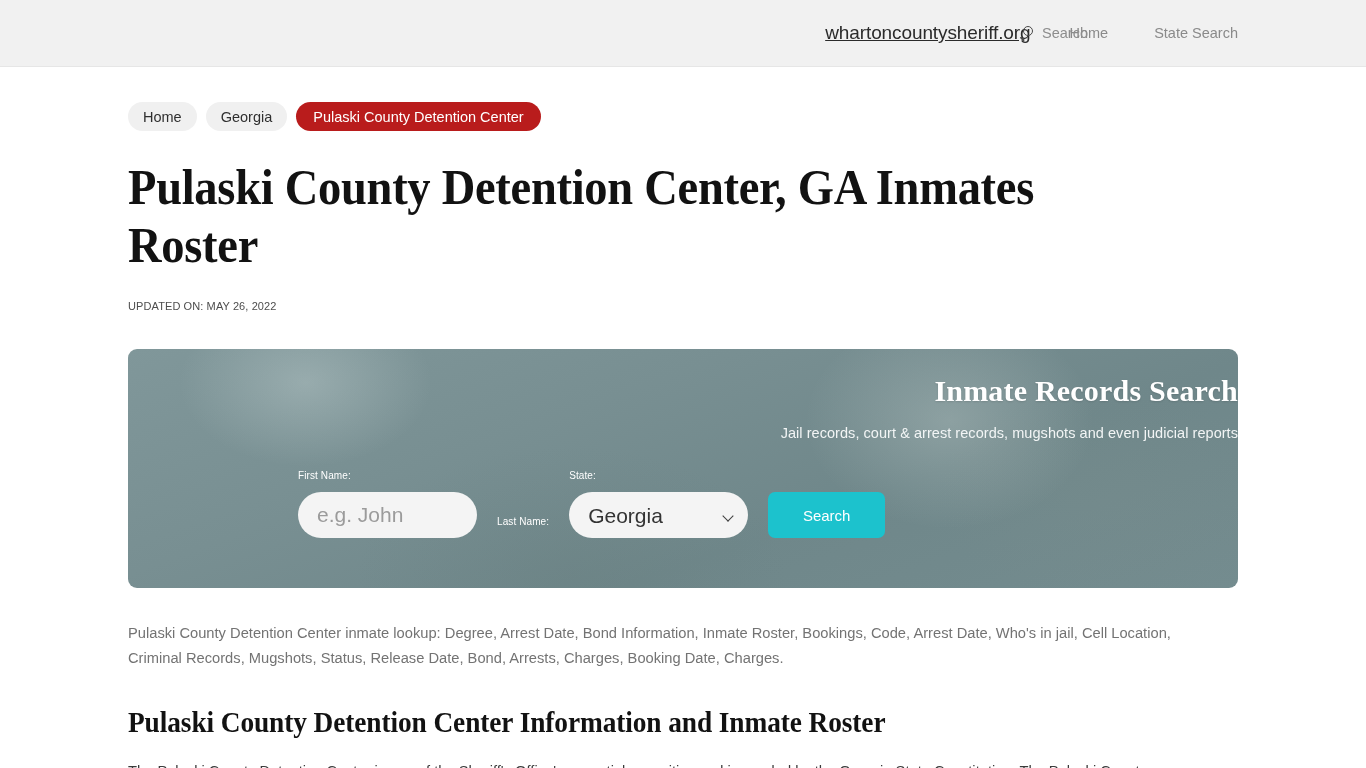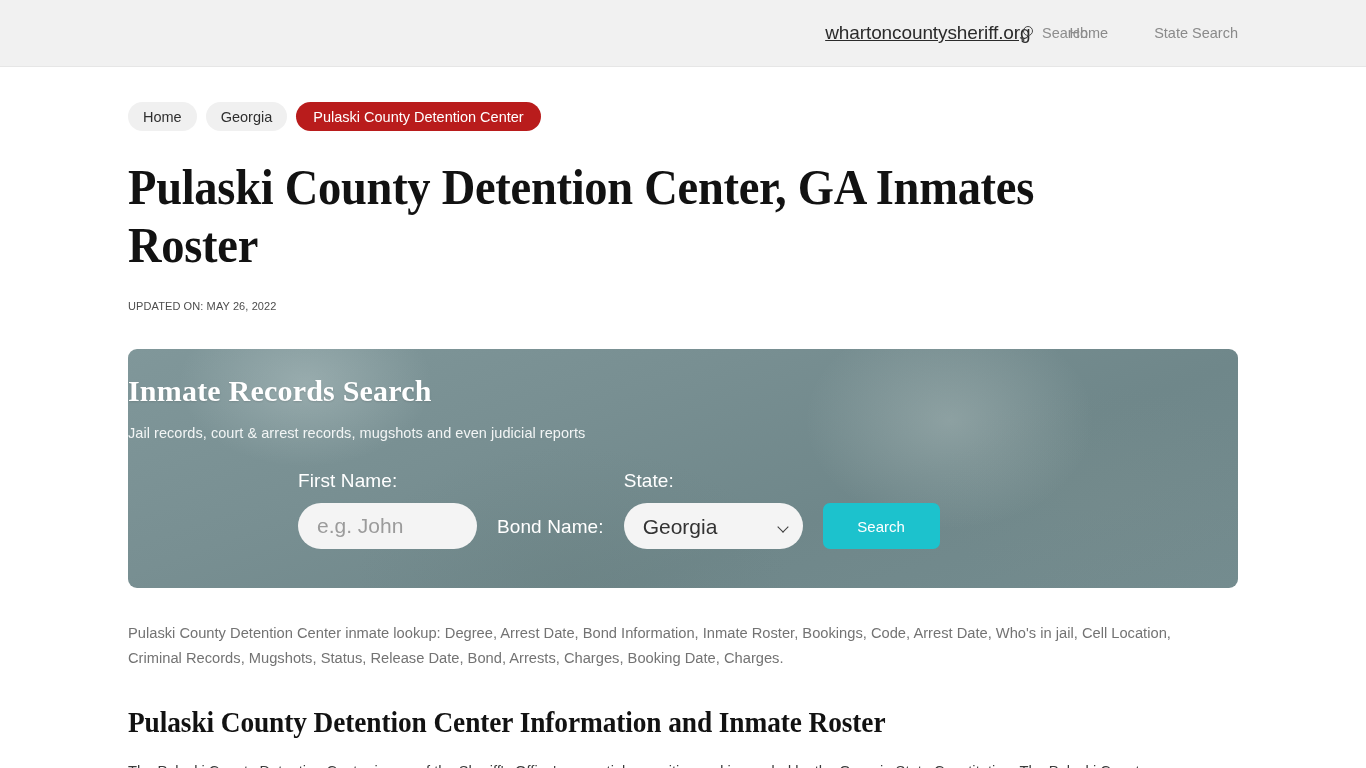--- a/index.html
+++ b/index.html
@@ -158,21 +158,21 @@
       radial-gradient(ellipse 300px 180px at 40% 95%, rgba(100,122,122,0.26), rgba(100,122,122,0) 72%),
       linear-gradient(160deg, #80979a 0%, #788f92 35%, #6f878a 65%, #748c8f 100%);
   }
 
   .panel-inner {
     position: relative;
     z-index: 2;
     height: 100%;
     display: flex;
     flex-direction: column;
-    align-items: flex-start;
+    align-items: flex-end;
   }
 
   .panel-title {
     margin-top: 25px;
     font-family: "Liberation Serif", serif;
     font-weight: 700;
     font-size: 30px;
     color: #ffffff;
     letter-spacing: 0.2px;
     text-shadow: 0 1px 2px rgba(0,0,0,0.12);
@@ -192,21 +192,21 @@
     gap: 20px;
     width: 100%;
     padding-left: 170px;
   }
 
   .field {
     display: flex;
     flex-direction: column;
   }
   .field-label {
-    font-size: 19px;
+    font-size: 10px;
     color: #ffffff;
     margin-bottom: 11px;
     letter-spacing: 0.1px;
   }
 
   .text-input,
   .select-input {
     width: 179px;
     height: 46px;
     border: none;
@@ -319,21 +319,21 @@
       <p class="panel-subtitle">Jail records, court &amp; arrest records, mugshots and even judicial reports</p>
 
       <form class="search-form">
 
         <div class="field">
           <label class="field-label">First Name:</label>
           <input class="text-input" type="text" placeholder="e.g. John" style="">
         </div>
 
         <div class="field">
-          <label class="field-label">Bond Name:</label>
+          <label class="field-label">Last Name:</label>
         </div>
 
         <div class="field">
           <label class="field-label">State:</label>
           <div class="select-wrap">
             <select class="select-input">
               <option>Georgia</option>
             </select>
             <span class="select-chevron"></span>
           </div>

